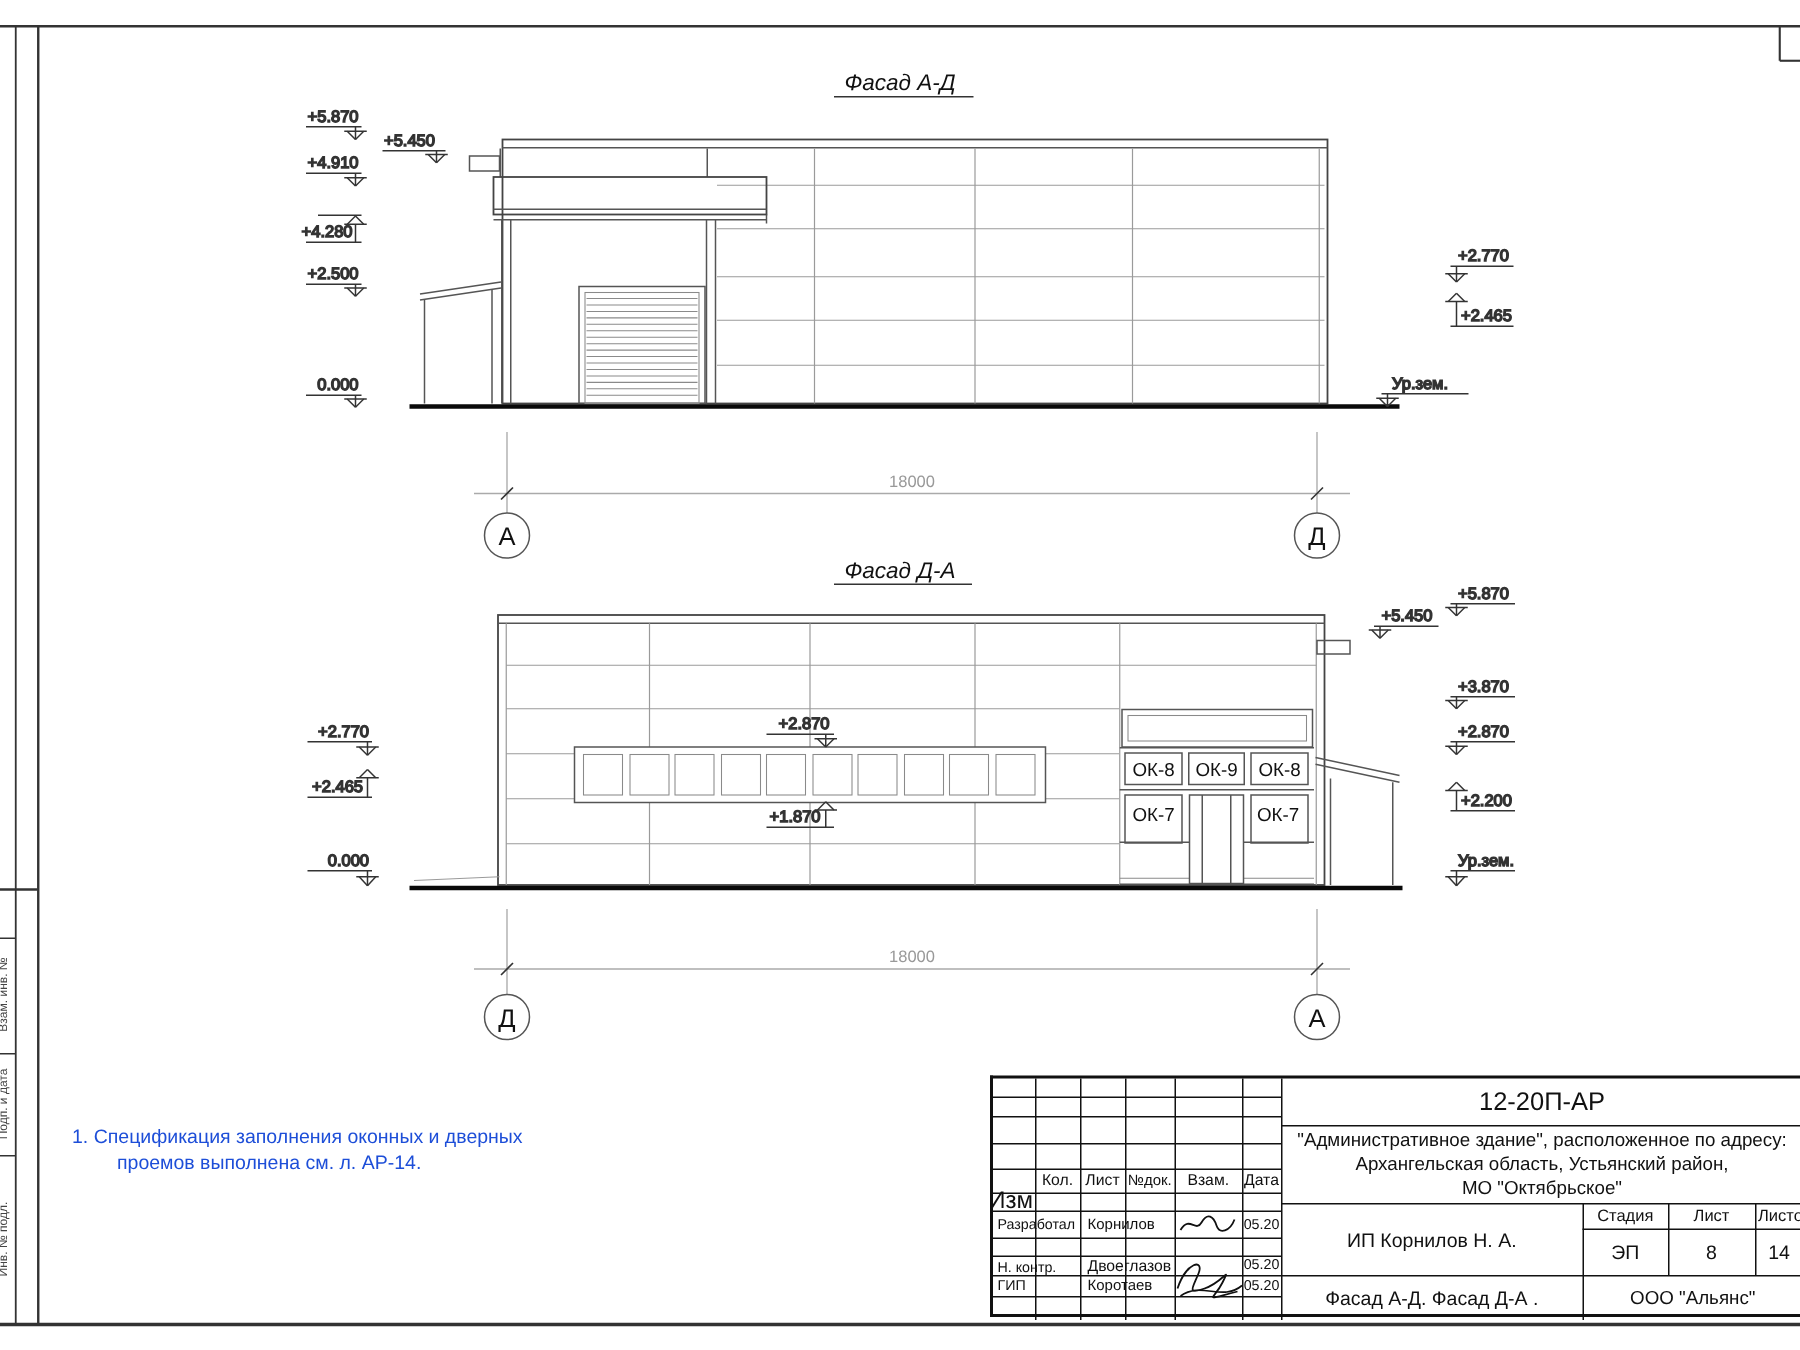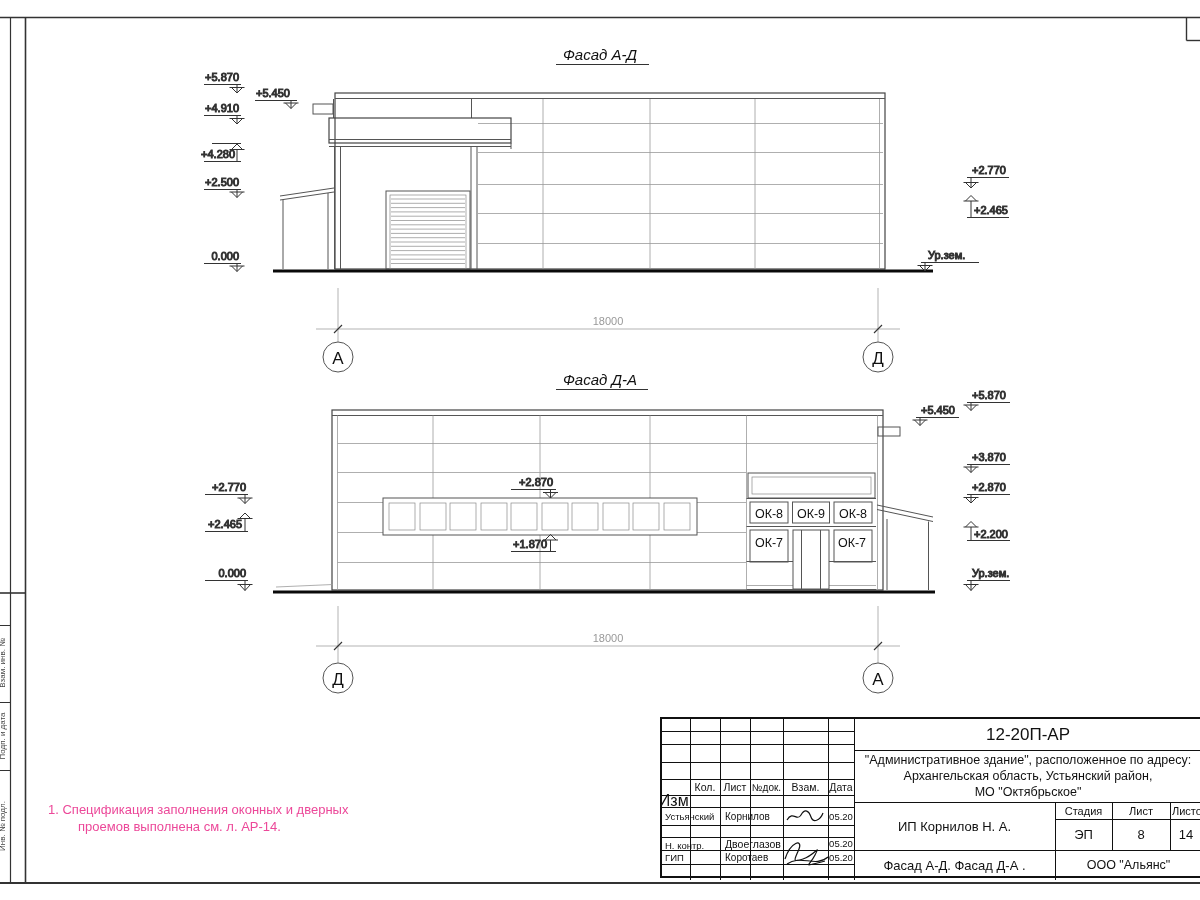--- a/index.html
+++ b/index.html
@@ -23,21 +23,21 @@
   .fr{stroke:#333;fill:none;}
   
   .tb{position:absolute;left:660px;top:717px;width:540px;height:161px;
       border-top:2px solid #111;border-left:2px solid #111;border-bottom:2px solid #111;box-sizing:border-box;}
   .vl{position:absolute;top:0;width:1px;background:#111;}
   .hl{position:absolute;height:1px;background:#111;}
   .c{position:absolute;display:flex;align-items:center;justify-content:center;
      white-space:nowrap;overflow:hidden;color:#111;}
   .cl{justify-content:flex-start;padding-left:3px;}
   .sig{position:absolute;}
-  .note{position:absolute;left:48px;top:801px;font-size:13px;line-height:17px;color:#ec4899;}
+  .note{position:absolute;left:48px;top:749px;font-size:13px;line-height:17px;color:#1d4ed8;}
   .note .ind{margin-left:30px;}
 </style>
 </head>
 <body>
 
 <div id="canvas">
 
 <svg width="1200" height="900" viewBox="0 0 1200 900" style="position:absolute;left:0;top:0">
 
   <g>
@@ -400,21 +400,21 @@
   <div class="hl" style="top:100px;left:393px;width:147px"></div>
   <div class="hl" style="top:131px;left:192px;width:348px"></div>
 
   <div class="c" style="left:0;top:74px;width:28px;height:16px;font-size:16px">Изм.</div>
   <div class="c" style="left:28px;top:60px;width:30px;height:16px;font-size:10.5px">Кол.</div>
   <div class="c" style="left:58px;top:60px;width:30px;height:16px;font-size:10.5px">Лист</div>
   <div class="c" style="left:88px;top:60px;width:33px;height:16px;font-size:10px">№док.</div>
   <div class="c" style="left:121px;top:60px;width:45px;height:16px;font-size:10.5px">Взам.</div>
   <div class="c" style="left:166px;top:60px;width:26px;height:16px;font-size:10.5px">Дата</div>
 
-  <div class="c cl" style="left:0;top:88px;width:58px;height:18px;font-size:9.5px">Устьянский</div>
+  <div class="c cl" style="left:0;top:88px;width:58px;height:18px;font-size:9.5px">Разработал</div>
   <div class="c cl" style="left:60px;top:88px;width:60px;height:18px;font-size:10px">Корнилов</div>
   <div class="c" style="left:166px;top:88px;width:26px;height:18px;font-size:9.5px">05.20</div>
   <div class="c cl" style="left:0;top:120px;width:58px;height:13px;font-size:9.5px">Н. контр.</div>
   <div class="c cl" style="left:60px;top:118px;width:62px;height:13px;font-size:10.5px">Двоеглазов</div>
   <div class="c" style="left:166px;top:118px;width:26px;height:13px;font-size:9.5px">05.20</div>
   <div class="c cl" style="left:0;top:131px;width:58px;height:14px;font-size:9.5px">ГИП</div>
   <div class="c cl" style="left:60px;top:131px;width:62px;height:14px;font-size:10px">Коротаев</div>
   <div class="c" style="left:166px;top:131px;width:26px;height:14px;font-size:9.5px">05.20</div>
 
   <svg class="sig" style="left:123px;top:89px" width="40" height="17">

